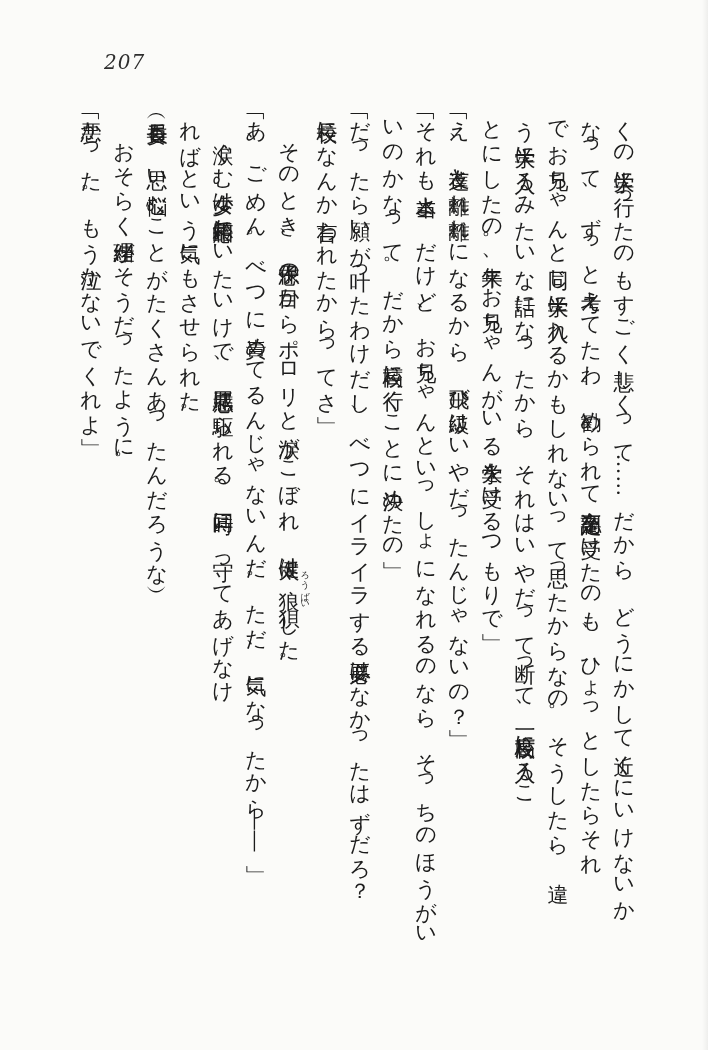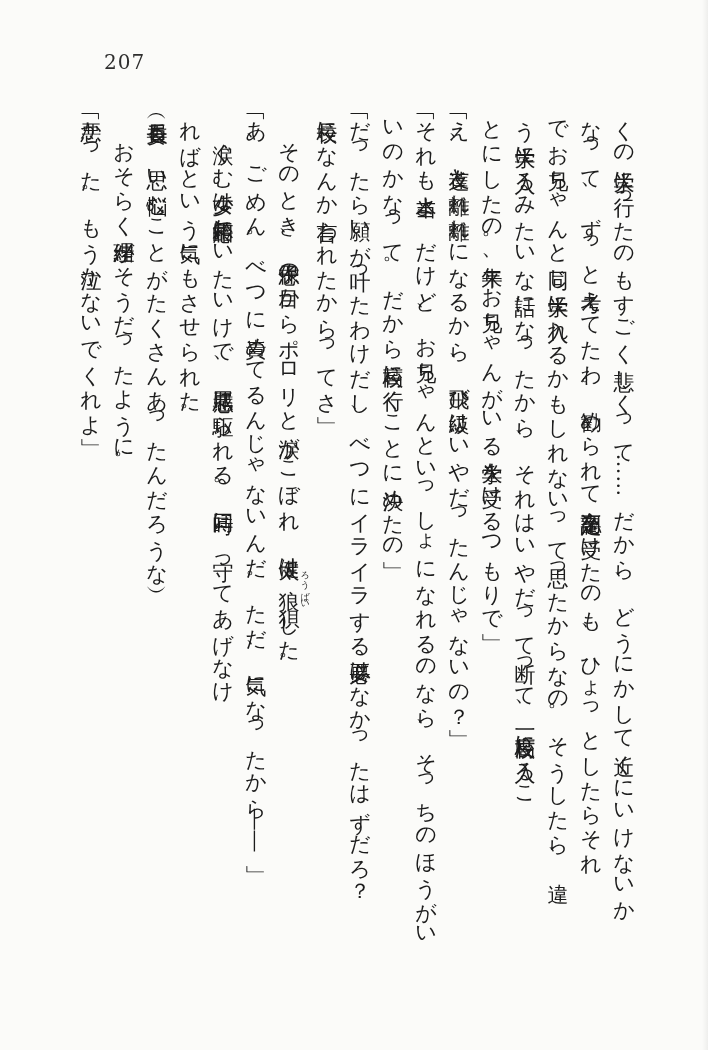--- a/index.html
+++ b/index.html
@@ -23,20 +23,21 @@
     top: 0; right: 0;
     width: 6px; height: 100%;
     background: linear-gradient(to right, rgba(0,0,0,0), rgba(0,0,0,0.05));
     pointer-events: none;
   }
   .page-number {
     position: absolute;
     top: 50px;
     left: 104px;
     font-size: 20px;
+    font-style: italic;
     letter-spacing: 1px;
     color: #2e2e2e;
   }
   .text-block {
     position: absolute;
     top: 106px;
     right: 68px;
     height: 838px;
     writing-mode: vertical-rl;
     text-orientation: mixed;

